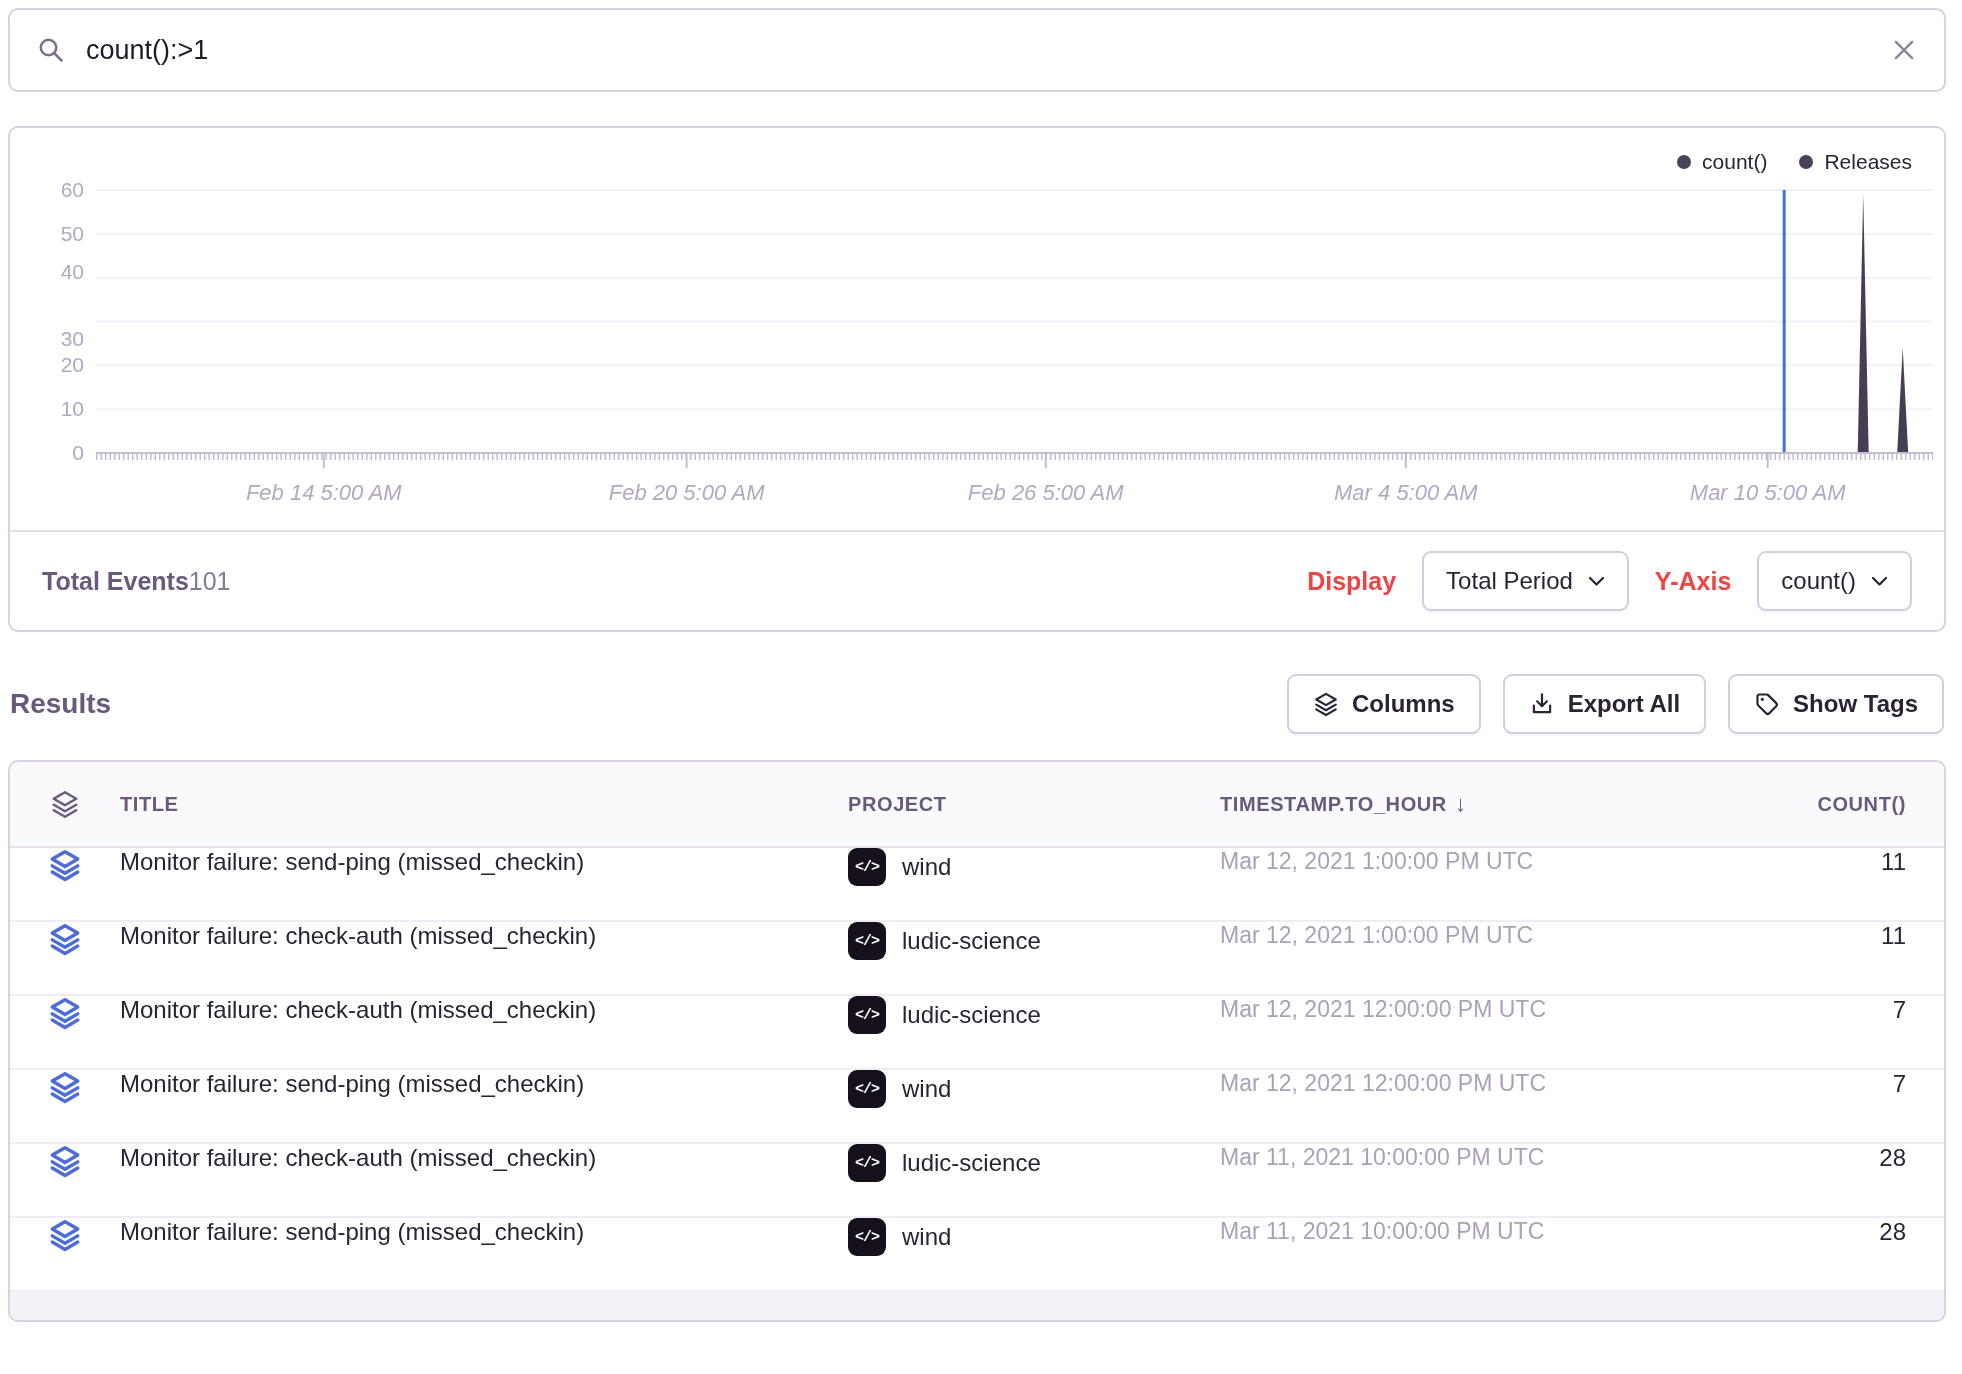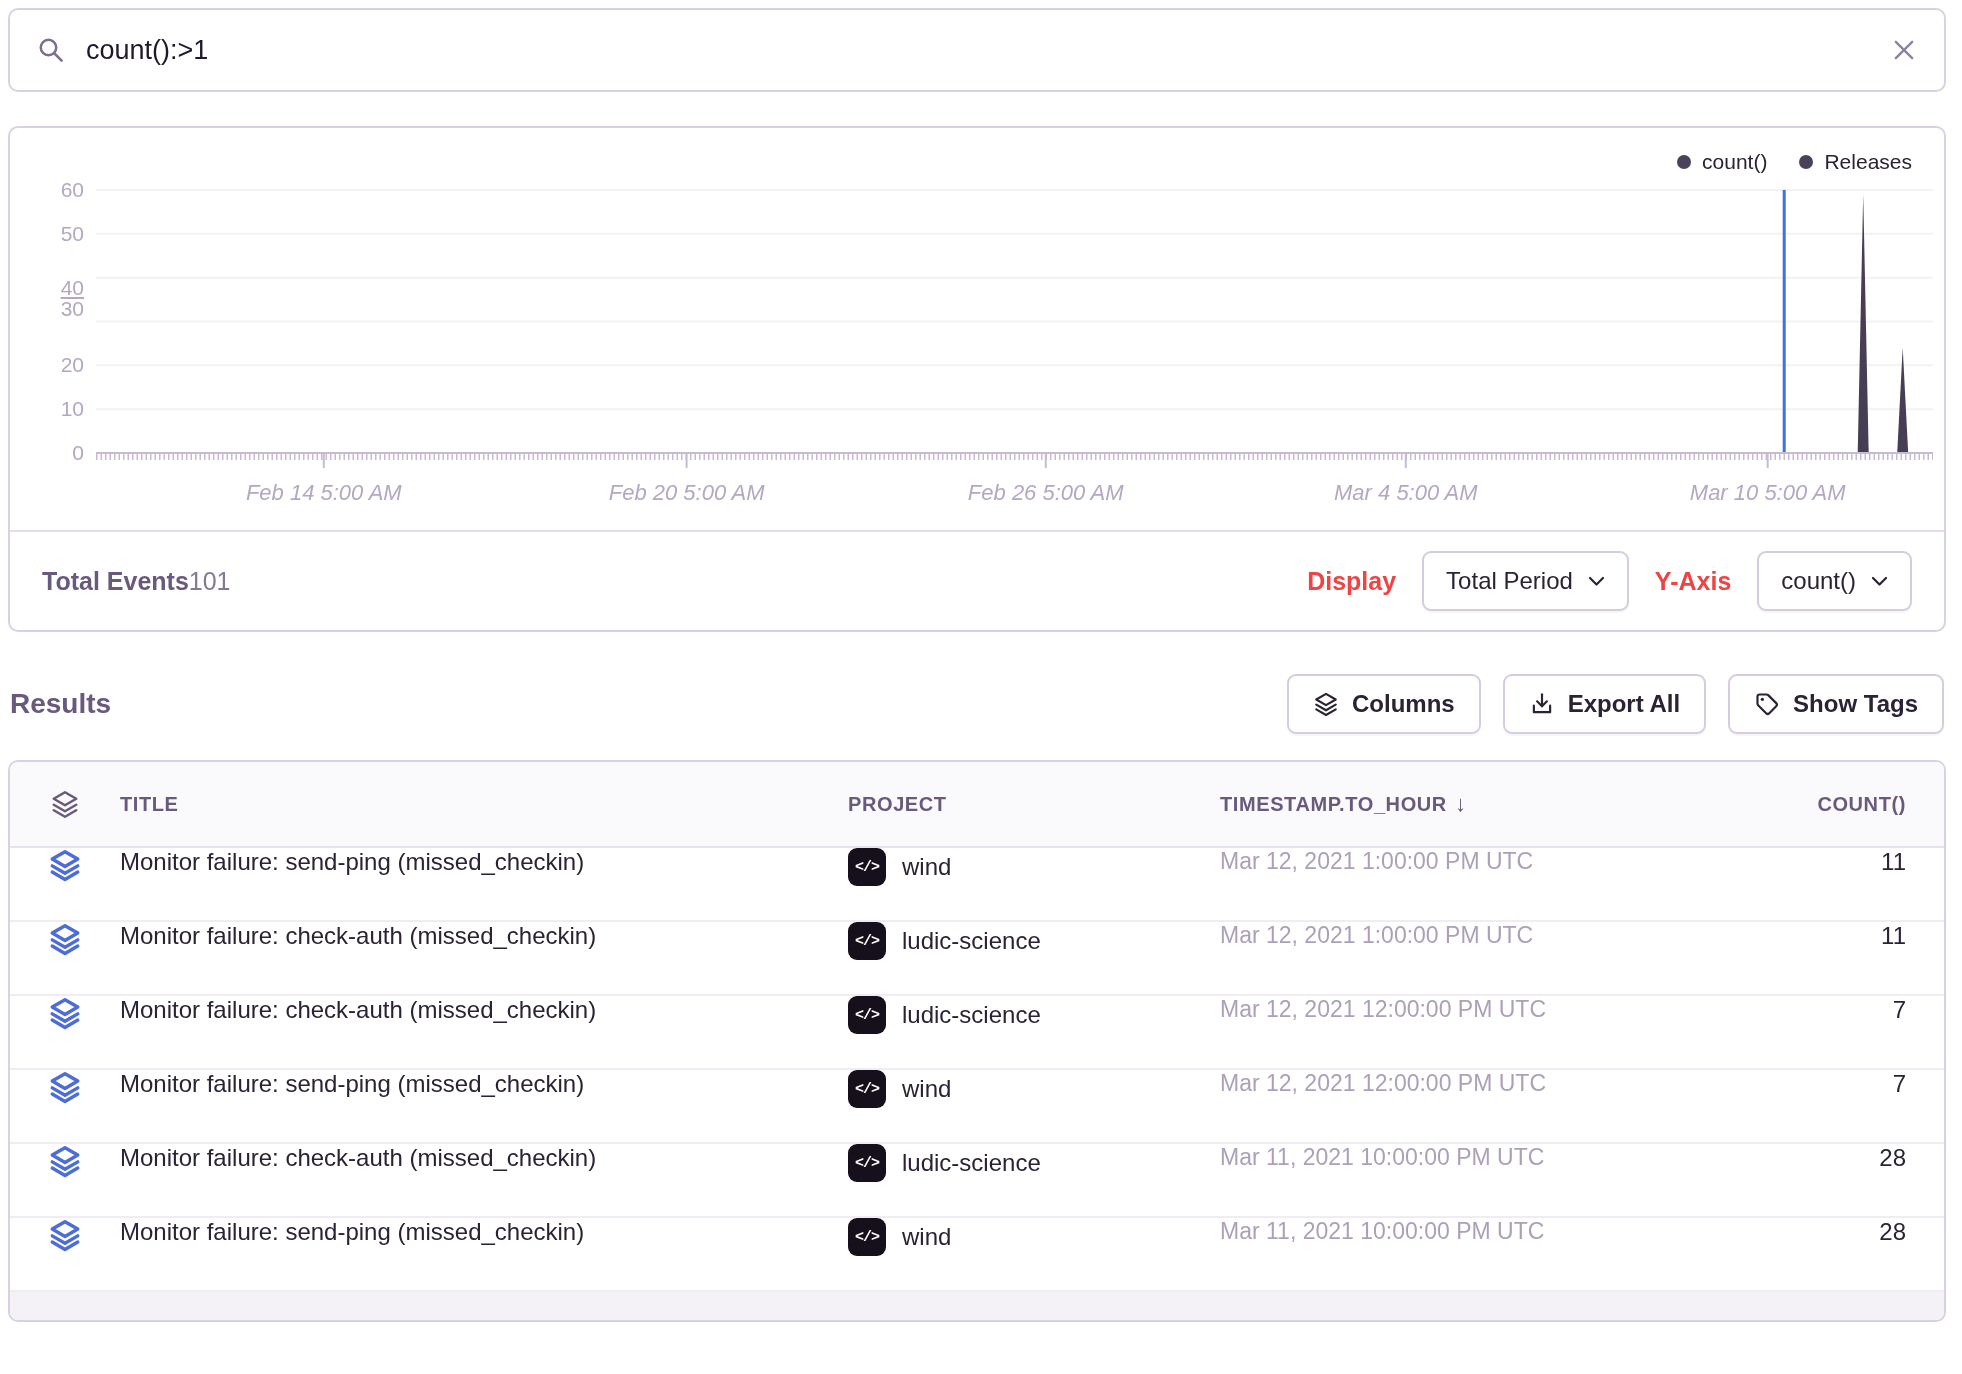--- a/index.html
+++ b/index.html
@@ -126,22 +126,22 @@
           <span>count()</span>
         </div>
         <div class="legend-item">
           <span class="legend-dot"></span>
           <span>Releases</span>
         </div>
       </div>
 
       <div class="y-label" style="top:62px;">60</div>
       <div class="y-label" style="top:106px;">50</div>
-      <div class="y-label" style="top:160px;text-decoration:underline;">40</div>
-      <div class="y-label" style="top:181px;">30</div>
+      <div class="y-label" style="top:144px;">40</div>
+      <div class="y-label" style="top:211px;">30</div>
       <div class="y-label" style="top:237px;">20</div>
       <div class="y-label" style="top:281px;">10</div>
       <div class="y-label" style="top:325px;">0</div>
 
       <svg class="plot-svg" width="1837" height="332">
 
         <line x1="0" x2="1837" y1="36" y2="36" stroke="#f3f1f5" stroke-width="2"></line>
         <line x1="0" x2="1837" y1="79.8" y2="79.8" stroke="#f3f1f5" stroke-width="2"></line>
         <line x1="0" x2="1837" y1="123.7" y2="123.7" stroke="#f3f1f5" stroke-width="2"></line>
         <line x1="0" x2="1837" y1="167.5" y2="167.5" stroke="#f3f1f5" stroke-width="2"></line>

